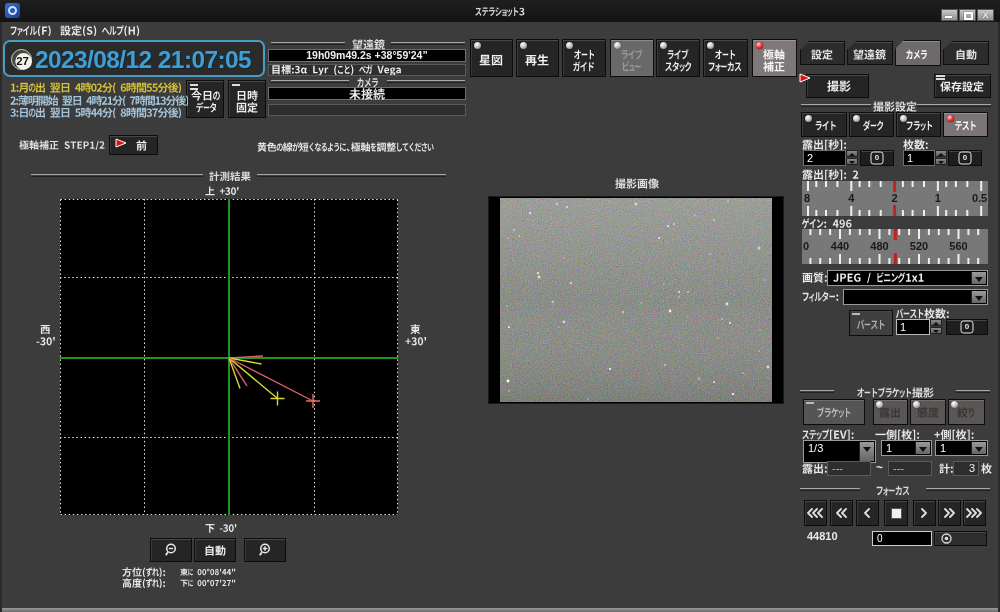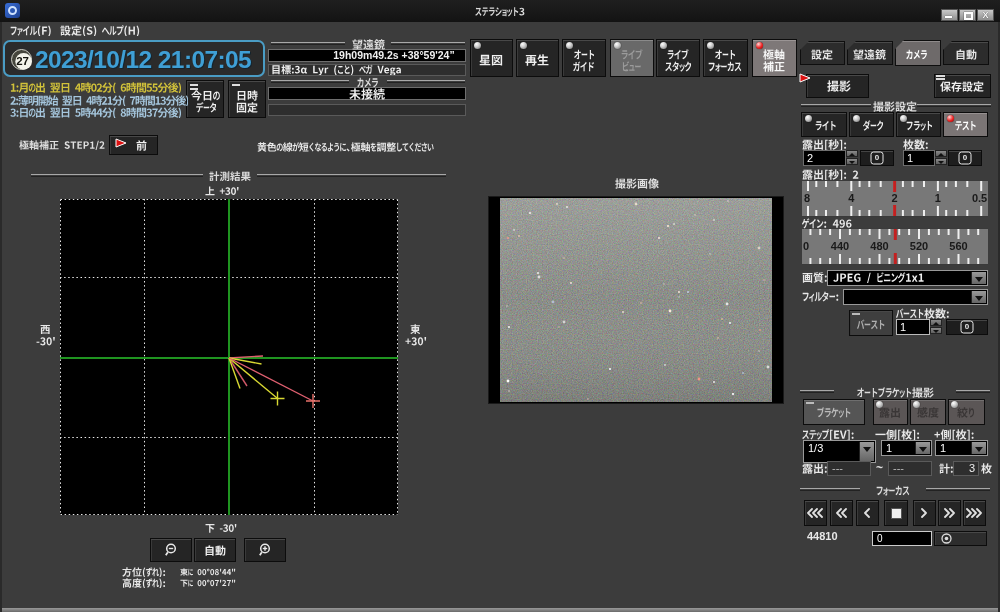--- a/index.html
+++ b/index.html
@@ -201,31 +201,31 @@
 <div class="abs" style="left:0;top:608px;width:1000px;height:4px;background:linear-gradient(#9a9a9a,#6a6a6a);"></div>
 <div class="abs" style="left:0;top:22px;width:2px;height:590px;background:#2a2a2a;"></div>
 <div class="abs" style="left:998px;top:22px;width:2px;height:590px;background:#2a2a2a;"></div>
 
 <div class="abs" style="left:3px;top:40px;width:262px;height:37px;background:#2b2b2b;border:2px solid #4a9cc4;border-radius:7px;box-sizing:border-box;"></div>
 <svg class="abs" style="left:11px;top:49px" width="21" height="21" viewBox="0 0 21 21">
     <circle cx="10.5" cy="10.5" r="10" fill="#45453c" stroke="#cfcfc6" stroke-width="1"></circle>
     <circle cx="12.6" cy="12.4" r="8.3" fill="#f4f4ec"></circle>
     <text x="11.6" y="16" font-size="11.5" font-weight="bold" fill="#15150f" text-anchor="middle" font-family="Liberation Sans">27</text>
   </svg>
-<div class="abs" style="left:35px;top:47px;width:228px;height:26px;font-size:24.5px;font-weight:bold;color:#3f9fd5;letter-spacing:-0.6px;line-height:26px;white-space:nowrap;text-shadow:1px 1px 0 #14242e;">2023/10/12 21:07:05</div>
+<div class="abs" style="left:35px;top:47px;width:228px;height:26px;font-size:24.5px;font-weight:bold;color:#3f9fd5;letter-spacing:-0.6px;line-height:26px;white-space:nowrap;text-shadow:1px 1px 0 #14242e;">2023/08/12 21:07:05</div>
 
 <div class="db" style="left:186px;top:80px;width:38px;height:38px;"></div>
 <div class="abs" style="left:190px;top:84px;width:8px;height:2px;background:#ddd;box-shadow:0 4px 0 #ddd;"></div>
 <div class="db" style="left:228px;top:80px;width:38px;height:38px;"></div>
 <div class="abs" style="left:232px;top:84px;width:8px;height:2px;background:#ddd;"></div>
 
 <div class="hl" style="left:271px;top:42px;width:74px;"></div>
 <div class="hl" style="left:391px;top:42px;width:74px;"></div>
 <div class="fld" style="left:268px;top:49px;width:198px;height:13px;"></div>
-<div class="abs" style="left:268px;top:49px;width:198px;text-align:center;font-size:10.5px;font-weight:bold;color:#f0f0f0;line-height:13px;white-space:nowrap;padding-left:27px;">19h09m49.2s +38°59'24”</div>
+<div class="abs" style="left:268px;top:49px;width:198px;text-align:center;font-size:10.5px;font-weight:bold;color:#f0f0f0;line-height:13px;white-space:nowrap;">19h09m49.2s +38°59'24”</div>
 <div class="fld2" style="left:268px;top:64px;width:198px;height:12px;"></div>
 <div class="hl" style="left:271px;top:80px;width:78px;"></div>
 <div class="hl" style="left:387px;top:80px;width:78px;"></div>
 <div class="fld" style="left:268px;top:87px;width:198px;height:13px;"></div>
 <div class="fld2" style="left:268px;top:104px;width:198px;height:12px;"></div>
 
 <div class="db" style="left:470px;top:39px;width:43px;height:38px;"></div>
 <div class="dot" style="left:474px;top:42px;"></div>
 <div class="db" style="left:516px;top:39px;width:43px;height:38px;"></div>
 <div class="dot" style="left:520px;top:42px;"></div>

